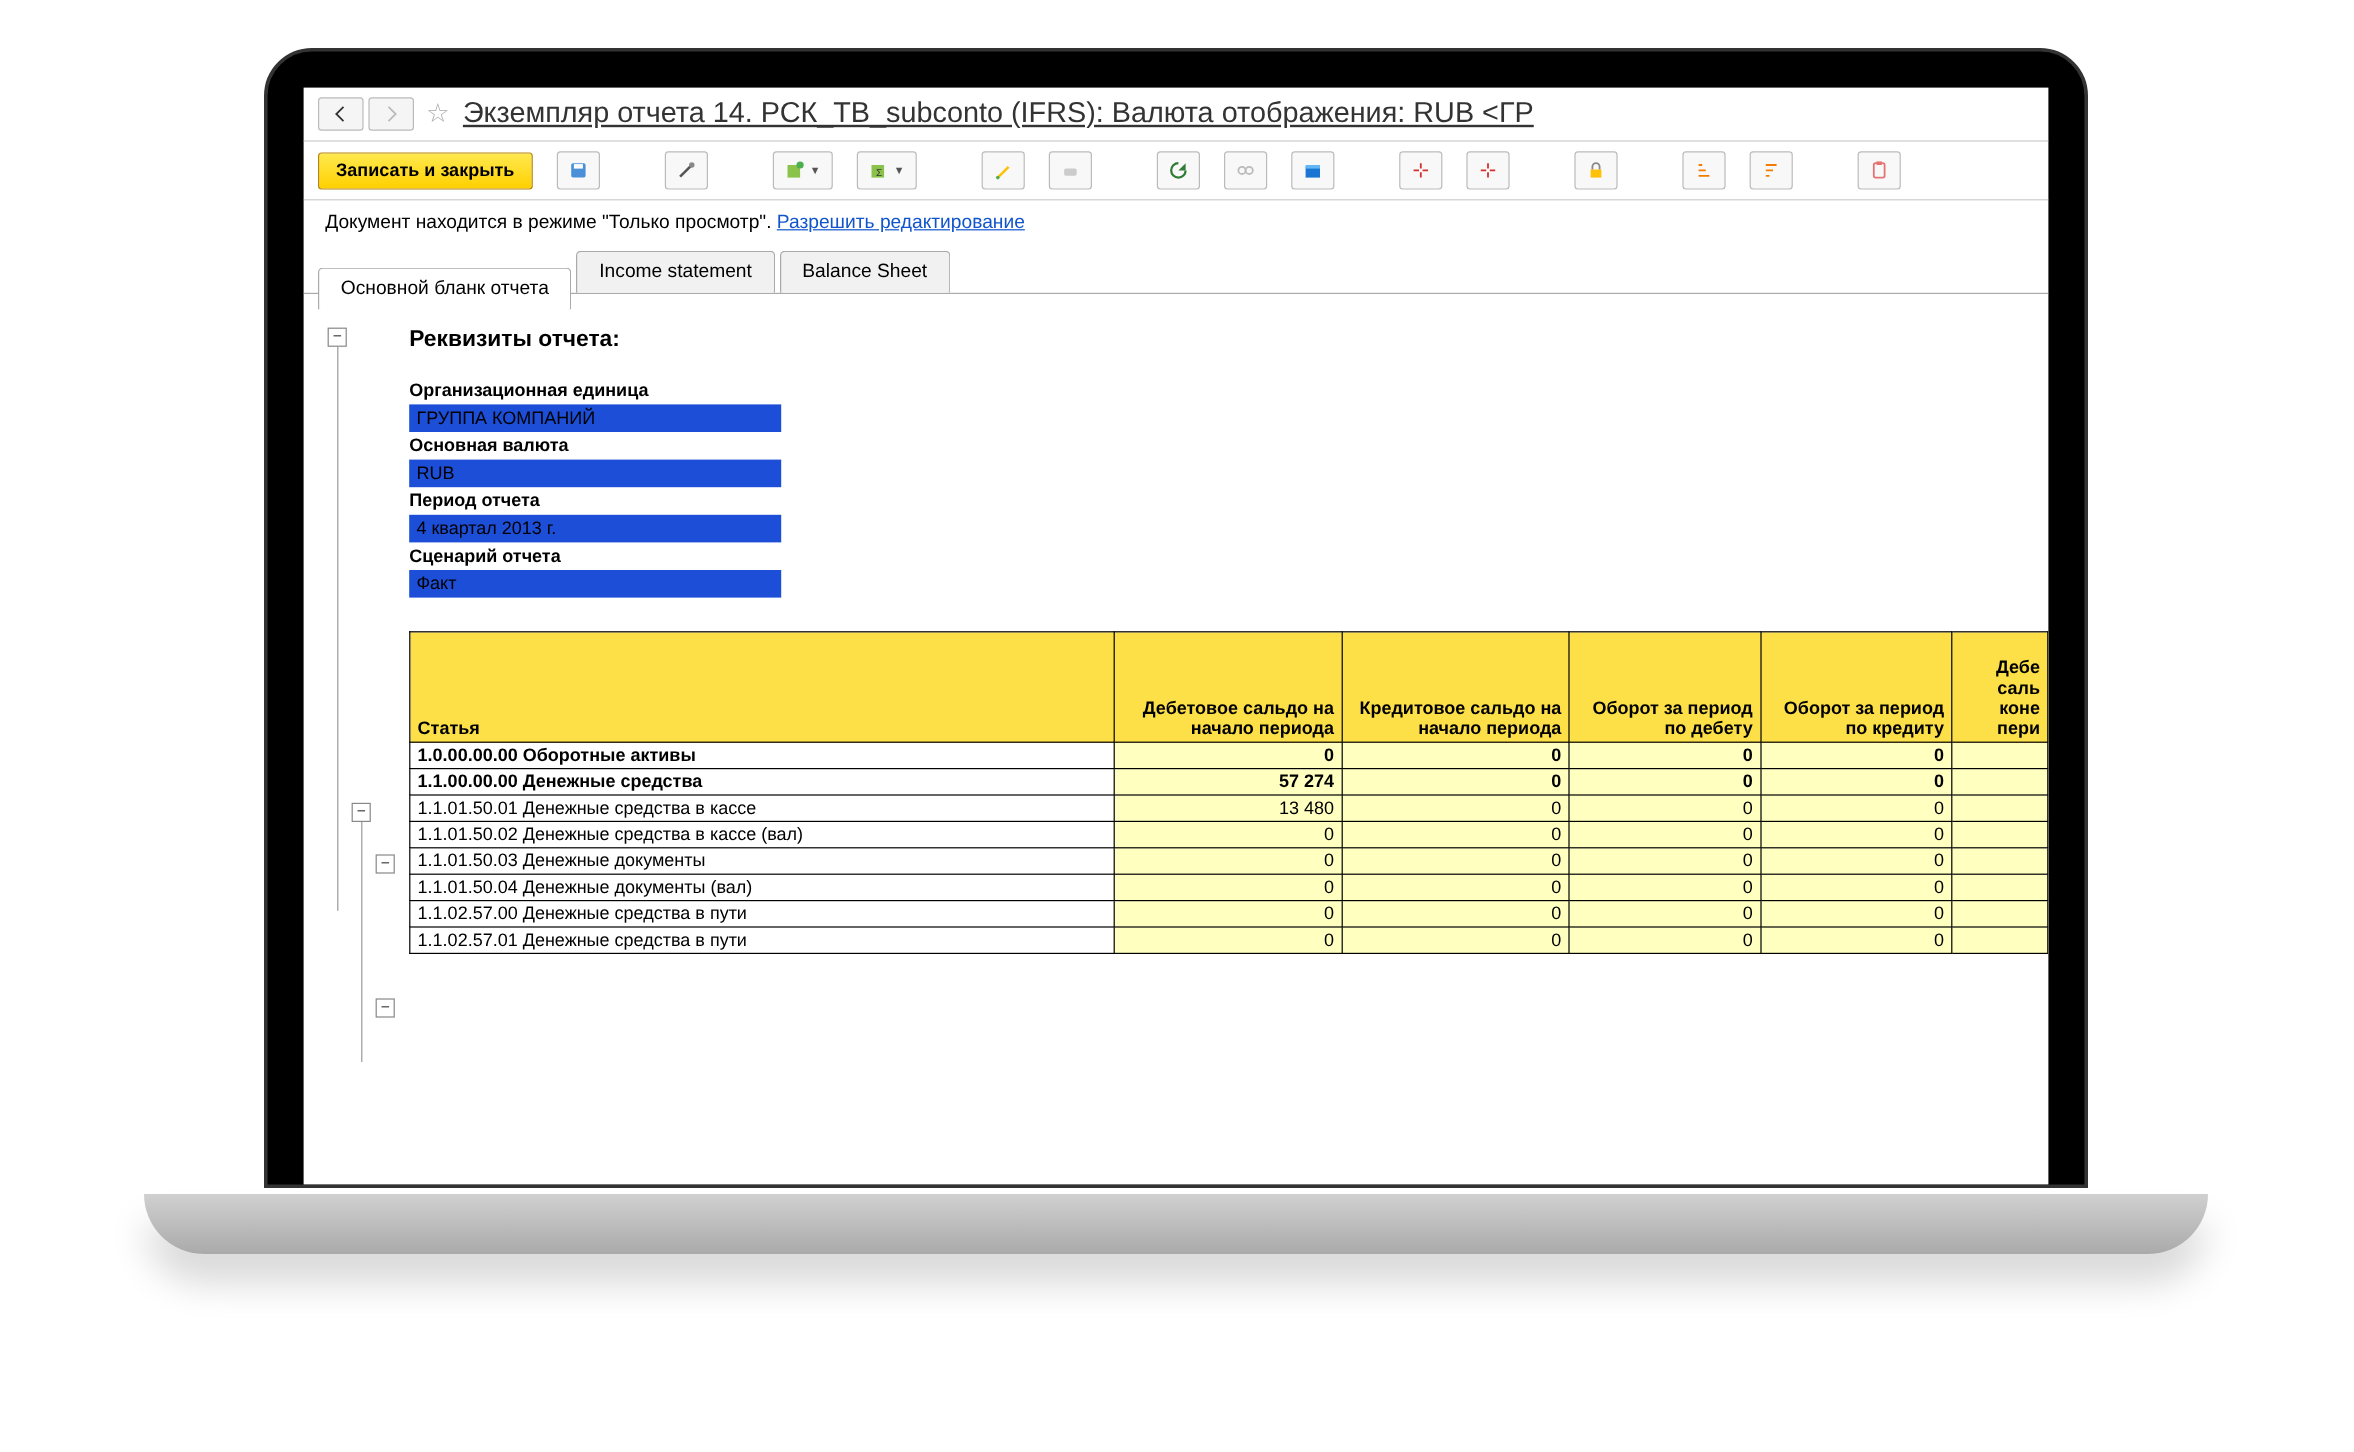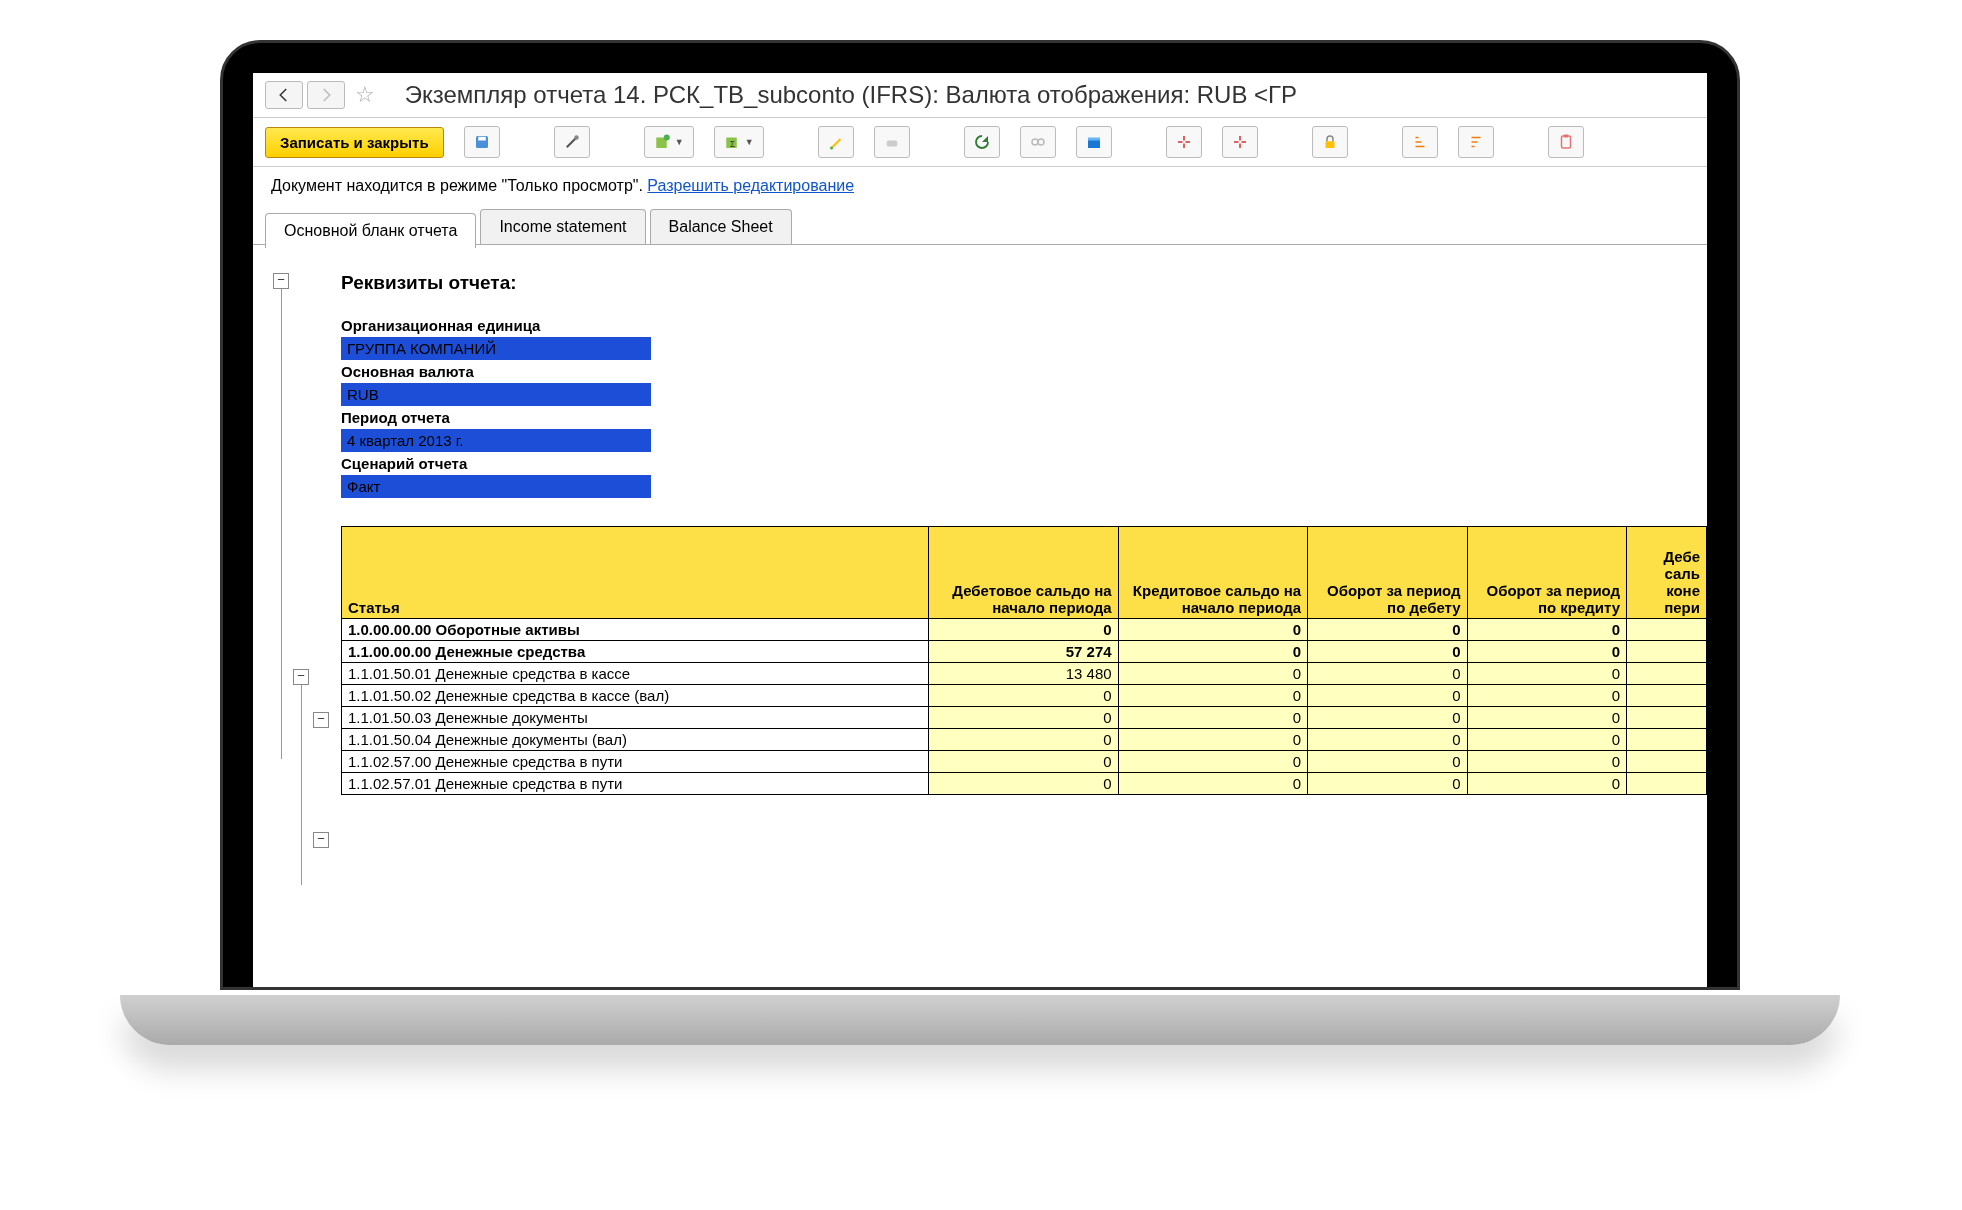--- a/index.html
+++ b/index.html
@@ -5,32 +5,32 @@
 * { box-sizing: border-box; margin: 0; padding: 0; }
 body { font-family: Arial, sans-serif; font-size: 14px; background: #fff; width: 1962px; height: 1210px; overflow: hidden; }
 .laptop-frame { position: absolute; top: 40px; left: 220px; width: 1520px; height: 950px; border: 3px solid #333; border-radius: 40px 40px 0 0; background: #000; padding: 30px 30px 0 30px; }
 .laptop-base { position: absolute; top: 995px; left: 120px; width: 1720px; height: 50px; background: linear-gradient(#d0d0d0,#aaa); border-radius: 0 0 80px 80px; box-shadow: 0 25px 30px rgba(0,0,0,0.15); }
 .laptop-shadow { position:absolute; top:1060px; left:140px; width:1680px; height:30px; border-radius:50%; }
 .screen { width: 100%; height: 100%; background: #fff; overflow: hidden; }
 .titlebar { display: flex; align-items: center; gap: 10px; padding: 8px 12px; border-bottom: 1px solid #ccc; }
 .nav-btn { width: 38px; height: 28px; border: 1px solid #bbb; border-radius: 3px; background: #f5f5f5; display: inline-flex; align-items: center; justify-content: center; cursor: pointer; }
 .nav-group { display: flex; gap: 4px; }
 .star-icon { font-size: 22px; color: #aaa; cursor: pointer; }
-.title-text { font-size: 24px; color: #333; white-space: nowrap; margin-left: 20px; }
+.title-text { font-size: 24px; color: #333; white-space: nowrap; margin-left: 1px; text-decoration: underline; }
 .toolbar { display: flex; align-items: center; gap: 20px; padding: 8px 12px; border-bottom: 1px solid #ccc; }
 .save-close-btn { background: linear-gradient(#ffe94f,#ffd000); border: 1px solid #b8860b; padding: 6px 14px; font-size: 15px; font-weight: bold; border-radius: 3px; cursor: pointer; }
 .tbtn { width: 36px; height: 32px; border: 1px solid #bbb; border-radius: 3px; background: #f8f8f8; display: inline-flex; align-items: center; justify-content: center; cursor: pointer; font-size: 14px; }
 .tbtn.dd { width: 50px; }
 .tbtn .dd-ar { font-size: 9px; margin-left: 3px; color: #555; }
 .spacer { width: 14px; }
 .status-row { padding: 10px 18px; font-size: 16px; }
 .status-row a { color: #1155cc; text-decoration: underline; cursor: pointer; }
 .tabs { display: flex; border-bottom: 1px solid #aaa; padding: 0 12px; margin-top: 4px; }
 .tab { padding: 8px 18px; border: 1px solid #aaa; border-bottom: none; background: #f1f1f1; margin-right: 4px; border-radius: 4px 4px 0 0; cursor: pointer; font-size: 16px; }
-.tab.active { background: #fff; position: relative; top: 4px; }
+.tab.active { background: #fff; position: relative; top: 14px; }
 .content { display: flex; padding: 12px 0 0 18px; }
 .tree-col { width: 70px; position: relative; }
 .tree-toggle { position: absolute; width: 16px; height: 16px; border: 1px solid #888; background: #fff; font-size: 13px; line-height: 12px; text-align: center; cursor: pointer; color: #333; }
 .tree-line-v { position: absolute; width: 1px; background: #999; }
 .main-col { flex: 1; }
 .report-heading { font-size: 19px; font-weight: bold; margin: 15px 0 20px 0; }
 .attr-label { font-size: 15px; font-weight: bold; padding: 3px 0; }
 .attr-value { font-size: 15px; background: #1d4ed8; padding: 3px 6px; width: 310px; }
 .table-wrap { margin-top: 28px; }
 table { border-collapse: collapse; }

